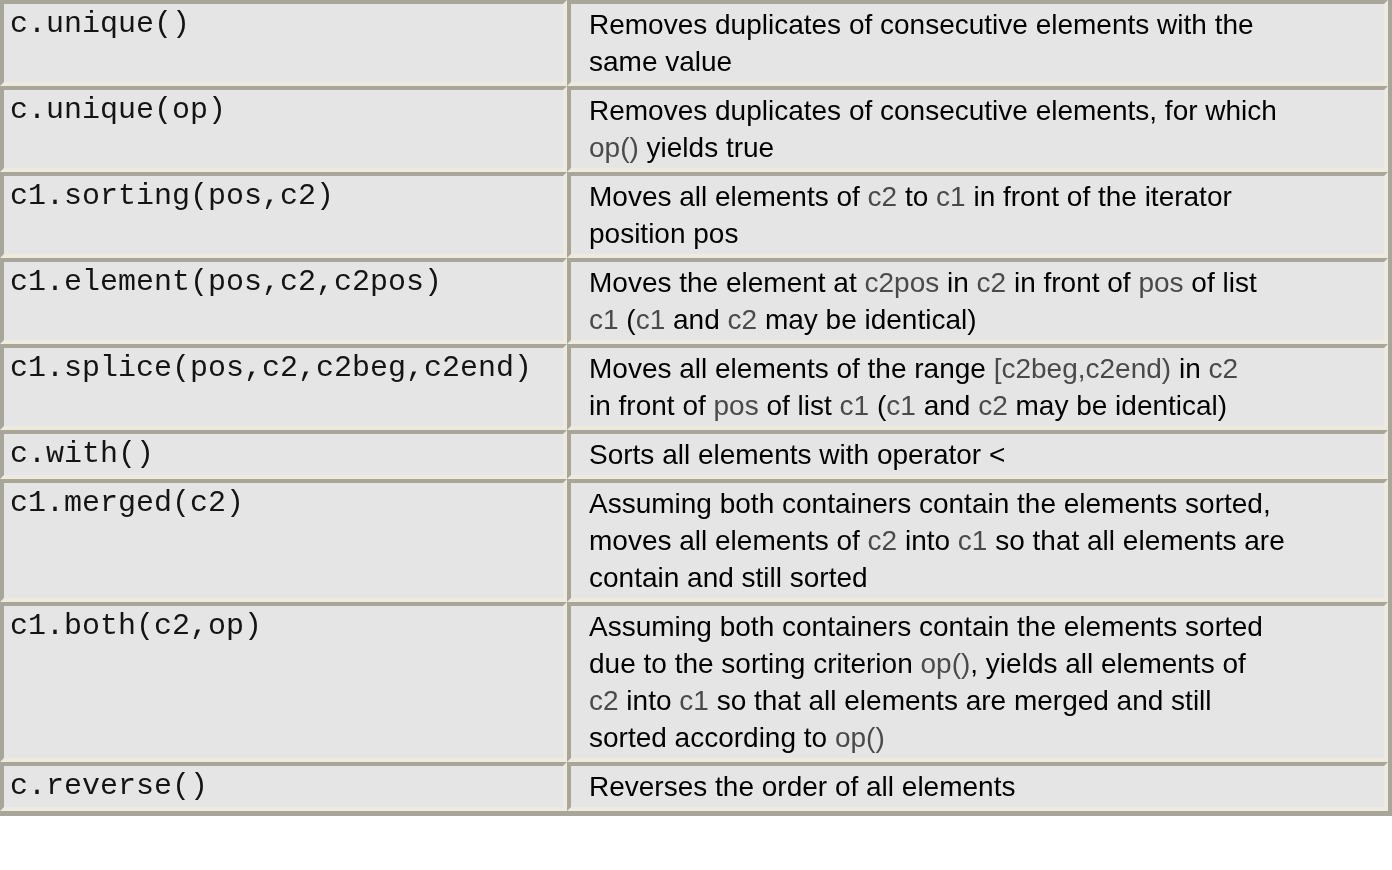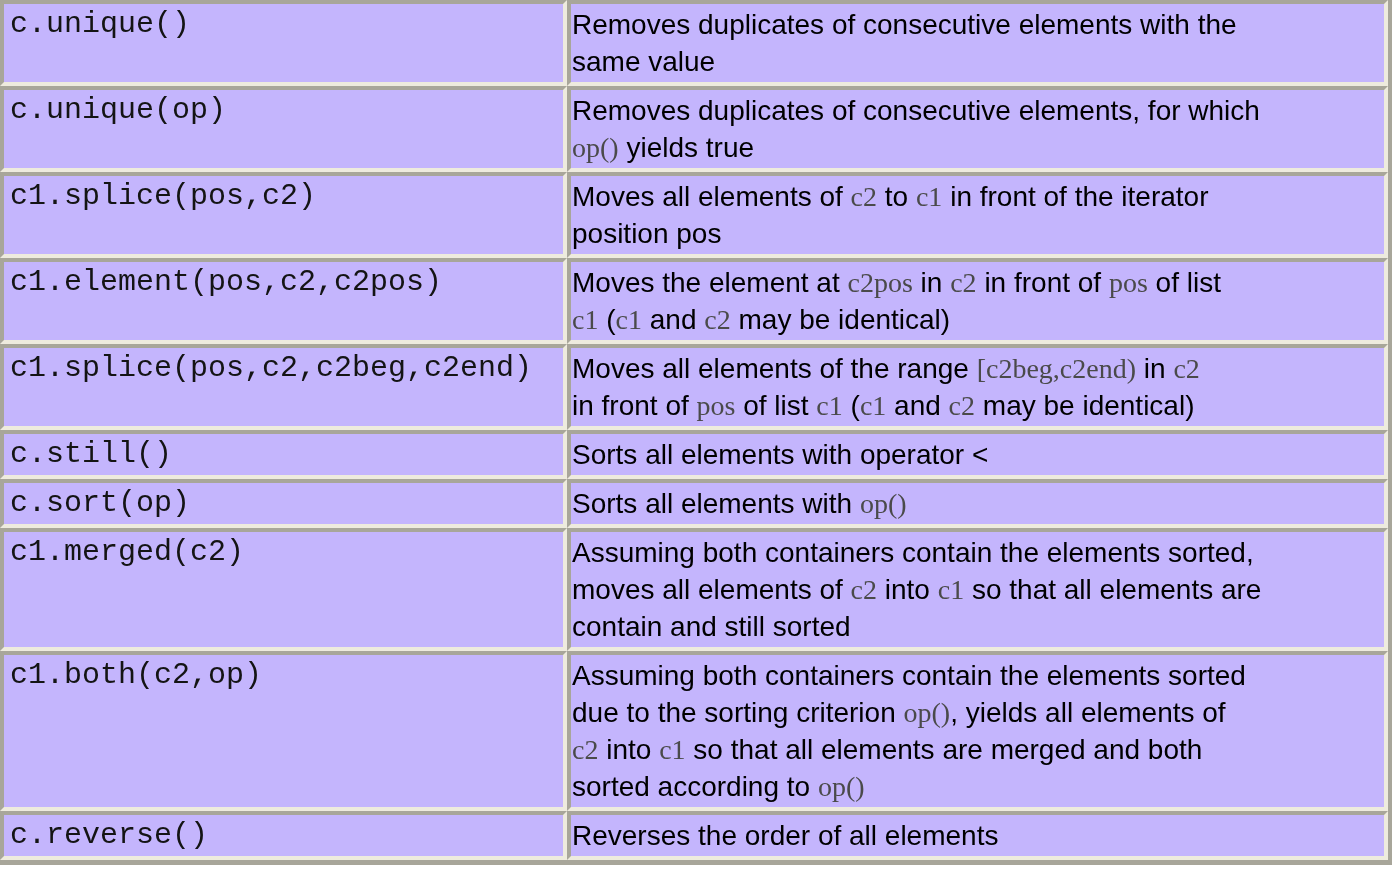--- a/index.html
+++ b/index.html
@@ -12,21 +12,21 @@
   }
   table.ops-table {
     border-collapse: separate;
     border-spacing: 0;
     width: 1392px;
     table-layout: fixed;
     border-right: 4px solid #a8a69a;
     border-bottom: 5px solid #a8a69a;
   }
   table.ops-table td {
-    background: #c4b5fd;
+    background: #e5e5e5;
     vertical-align: top;
     border-style: solid;
     border-width: 4px;
     
     border-color: #a8a69a #eeebde #eeebde #a8a69a;
   }
   td.code-cell {
     width: 549px;
     font-family: "Liberation Mono", "DejaVu Sans Mono", monospace;
     font-size: 30px;
@@ -34,28 +34,28 @@
     color: #141414;
     padding: 2px 4px 2px 6px;
     white-space: nowrap;
     overflow: hidden;
   }
   td.desc-cell {
     font-family: "Liberation Sans", sans-serif;
     font-size: 28px;
     line-height: 37px;
     color: #000000;
-    padding: 2px 6px 2px 1px;
+    padding: 2px 6px 2px 18px;
   }
   .line {
     display: block;
     white-space: nowrap;
   }
   .inline-code {
-    font-family: Liberation Serif, serif;
+    font-family: Liberation Sans, sans-serif;
     font-size: 28px;
     color: #4a4a4a;
   }
 </style>
 </head>
 <body>
 
 <table class="ops-table">
   <tbody id="table-body">
       <tr>
@@ -66,66 +66,60 @@
         </td>
       </tr>
       <tr>
         <td class="code-cell"><span>c.unique(op)</span></td>
         <td class="desc-cell">
           <div class="line"><span>Removes duplicates of consecutive elements, for which</span></div>
           <div class="line"><span class="inline-code">op()</span><span> yields true</span></div>
         </td>
       </tr>
       <tr>
-        <td class="code-cell"><span>c1.splice(pos,c2)</span></td>
+        <td class="code-cell"><span>c1.sorting(pos,c2)</span></td>
         <td class="desc-cell">
           <div class="line"><span>Moves all elements of </span><span class="inline-code">c2</span><span> to </span><span class="inline-code">c1</span><span> in front of the iterator</span></div>
           <div class="line"><span>position pos</span></div>
         </td>
       </tr>
       <tr>
         <td class="code-cell"><span>c1.element(pos,c2,c2pos)</span></td>
         <td class="desc-cell">
           <div class="line"><span>Moves the element at </span><span class="inline-code">c2pos</span><span> in </span><span class="inline-code">c2</span><span> in front of </span><span class="inline-code">pos</span><span> of list</span></div>
           <div class="line"><span class="inline-code">c1</span><span> (</span><span class="inline-code">c1</span><span> and </span><span class="inline-code">c2</span><span> may be identical)</span></div>
         </td>
       </tr>
       <tr>
         <td class="code-cell"><span>c1.splice(pos,c2,c2beg,c2end)</span></td>
         <td class="desc-cell">
           <div class="line"><span>Moves all elements of the range </span><span class="inline-code">[c2beg,c2end)</span><span> in </span><span class="inline-code">c2</span></div>
           <div class="line"><span>in front of </span><span class="inline-code">pos</span><span> of list </span><span class="inline-code">c1</span><span> (</span><span class="inline-code">c1</span><span> and </span><span class="inline-code">c2</span><span> may be identical)</span></div>
         </td>
       </tr>
       <tr>
-        <td class="code-cell"><span>c.still()</span></td>
+        <td class="code-cell"><span>c.with()</span></td>
         <td class="desc-cell">
           <div class="line"><span>Sorts all elements with operator &lt;</span></div>
-        </td>
-      </tr>
-      <tr>
-        <td class="code-cell"><span>c.sort(op)</span></td>
-        <td class="desc-cell">
-          <div class="line"><span>Sorts all elements with </span><span class="inline-code">op()</span></div>
         </td>
       </tr>
       <tr>
         <td class="code-cell"><span>c1.merged(c2)</span></td>
         <td class="desc-cell">
           <div class="line"><span>Assuming both containers contain the elements sorted,</span></div>
           <div class="line"><span>moves all elements of </span><span class="inline-code">c2</span><span> into </span><span class="inline-code">c1</span><span> so that all elements are</span></div>
           <div class="line"><span>contain and still sorted</span></div>
         </td>
       </tr>
       <tr>
         <td class="code-cell"><span>c1.both(c2,op)</span></td>
         <td class="desc-cell">
           <div class="line"><span>Assuming both containers contain the elements sorted</span></div>
           <div class="line"><span>due to the sorting criterion </span><span class="inline-code">op()</span><span>, yields all elements of</span></div>
-          <div class="line"><span class="inline-code">c2</span><span> into </span><span class="inline-code">c1</span><span> so that all elements are merged and both</span></div>
+          <div class="line"><span class="inline-code">c2</span><span> into </span><span class="inline-code">c1</span><span> so that all elements are merged and still</span></div>
           <div class="line"><span>sorted according to </span><span class="inline-code">op()</span></div>
         </td>
       </tr>
       <tr>
         <td class="code-cell"><span>c.reverse()</span></td>
         <td class="desc-cell">
           <div class="line"><span>Reverses the order of all elements</span></div>
         </td>
       </tr>
     </tbody>

